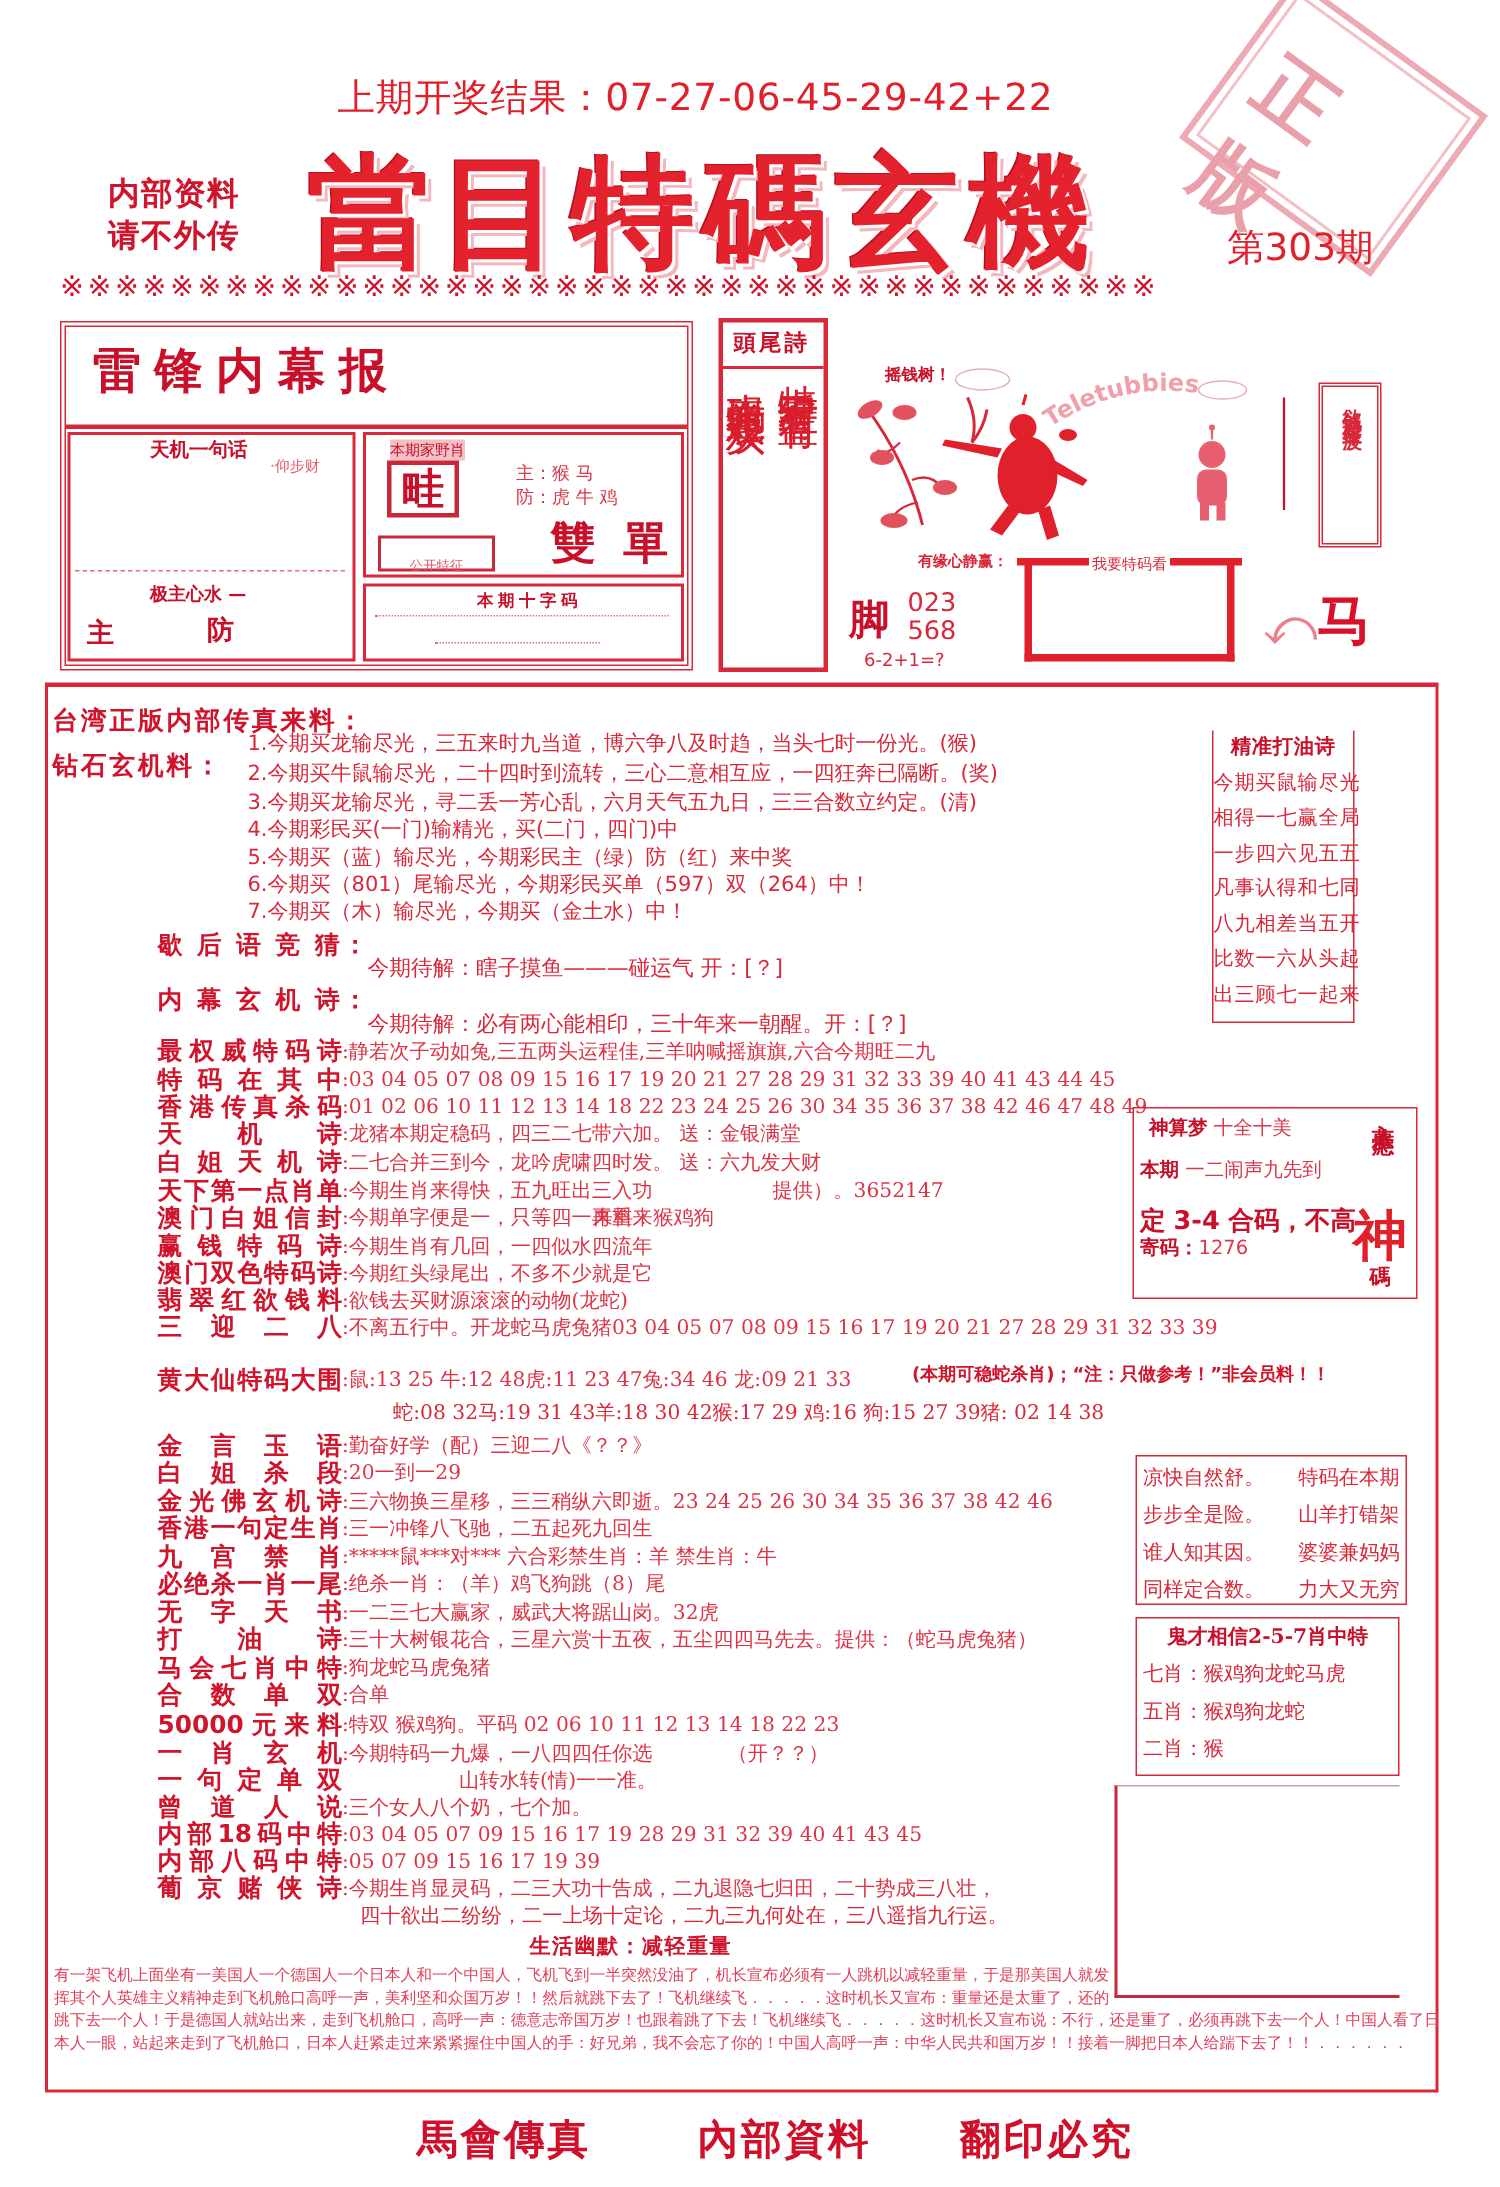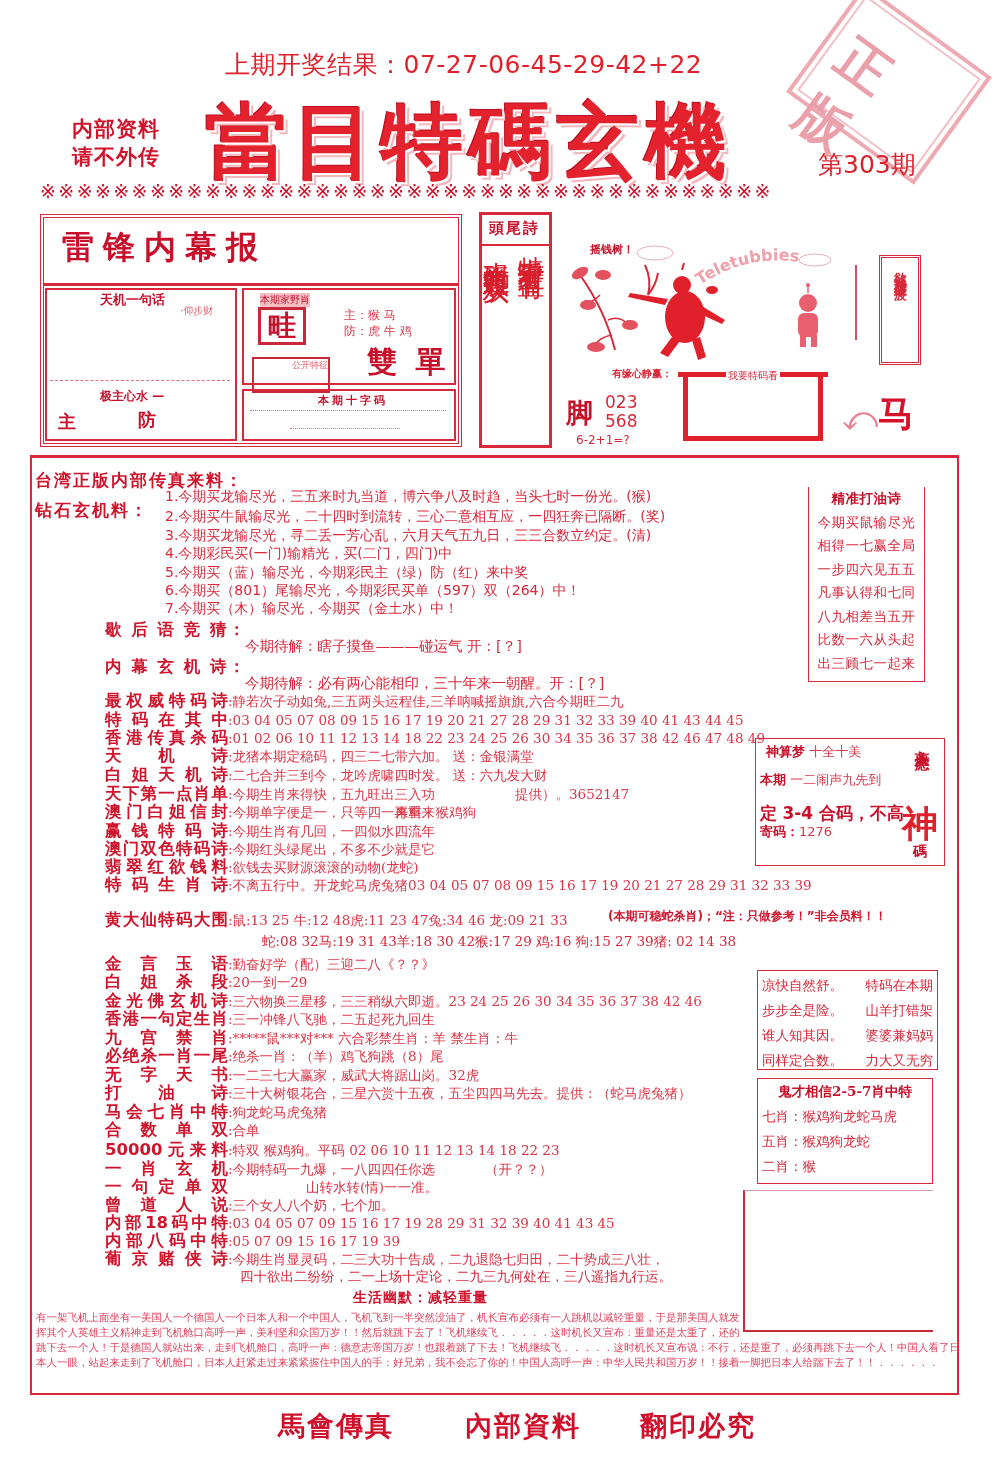--- a/index.html
+++ b/index.html
@@ -67,21 +67,21 @@
 <div class="abs" style="left:50px;top:380px;width:180px;border-top:1px dashed #e07080"></div>
 <div class="abs bold small" style="left:100px;top:388px;font-size:12px;color:#c8102a">极主心水 —</div>
 <div class="abs bold" style="left:58px;top:410px;font-size:18px;color:#c8102a">主</div>
 <div class="abs bold" style="left:138px;top:408px;font-size:18px;color:#c8102a">防</div>
 
 <div class="abs box" style="left:242px;top:288px;width:214px;height:97px"></div>
 <div class="abs tiny" style="left:260px;top:293px;background:#f3c0c6;color:#c8102a">本期家野肖</div>
 <div class="abs" style="left:258px;top:307px;width:48px;height:38px;border:3px solid #c8283a;box-sizing:border-box;text-align:center;font-size:28px;line-height:32px;font-weight:bold;color:#c8102a">畦</div>
 <div class="abs small" style="left:344px;top:307px;color:#d8384a">主：猴    马</div>
 <div class="abs small" style="left:344px;top:323px;color:#d8384a">防：虎 牛 鸡</div>
-<div class="abs" style="left:252px;top:357px;width:78px;height:36px;border:2px solid #c8283a;box-sizing:border-box;font-size:9px;text-align:right;color:#e05a6a;line-height:10px;padding-top:1px"><span>公开特征</span></div>
+<div class="abs" style="left:252px;top:357px;width:78px;height:24px;border:2px solid #c8283a;box-sizing:border-box;font-size:9px;text-align:center;color:#e05a6a;line-height:10px;padding-top:14px"><span>公开特征</span></div>
 <div class="abs bold" style="left:367px;top:342px;font-size:30px;color:#c8102a;letter-spacing:4px;white-space:nowrap">雙  單</div>
 <div class="abs box" style="left:242px;top:389px;width:214px;height:52px"></div>
 <div class="abs bold small" style="left:318px;top:393px;font-size:11px;color:#c8102a;letter-spacing:3px">本期十字码</div>
 <div class="abs" style="left:250px;top:410px;width:196px;border-top:1px dotted #e07080"></div>
 <div class="abs" style="left:290px;top:428px;width:110px;border-top:1px dotted #e07080"></div>
 
 <div class="abs" style="left:479px;top:212px;width:73px;height:236px;border:3px solid #d8283a;box-sizing:border-box"></div>
 <div class="abs" style="left:482px;top:244px;width:67px;height:2px;background:#d8283a"></div>
 <div class="abs bold" style="left:489px;top:219px;font-size:15px;color:#c8102a;letter-spacing:2px">頭尾詩</div>
 <div class="abs vcol" style="left:483px;top:258px">双头双尾有码来</div>
@@ -156,21 +156,21 @@
 <div class="row" style="top:692px"><span class="lbl">最权威特码诗</span><span class="val">:静若次子动如兔,三五两头运程佳,三羊呐喊摇旗旗,六合今期旺二九</span></div>
 <div class="row" style="top:711px"><span class="lbl">特码在其中</span><span class="val">:03 04 05 07 08 09 15 16 17 19 20 21 27 28 29 31 32 33 39 40 41 43 44 45</span></div>
 <div class="row" style="top:729px"><span class="lbl">香港传真杀码</span><span class="val">:01 02 06 10 11 12 13 14 18 22 23 24 25 26 30 34 35 36 37 38 42 46 47 48 49</span></div>
 <div class="row" style="top:747px"><span class="lbl">天机诗</span><span class="val">:龙猪本期定稳码，四三二七带六加。 送：金银满堂</span></div>
 <div class="row" style="top:766px"><span class="lbl">白姐天机诗</span><span class="val">:二七合并三到今，龙吟虎啸四时发。 送：六九发大财</span></div>
 <div class="row" style="top:785px"><span class="lbl">天下第一点肖单</span><span class="val">:今期生肖来得快，五九旺出三入功</span><span class="extra" style="left:410px">提供）。3652147</span></div>
 <div class="row" style="top:803px"><span class="lbl">澳门白姐信封</span><span class="val">:今期单字便是一，只等四一再重来</span><span class="extra" style="left:290px">来料：猴鸡狗</span></div>
 <div class="row" style="top:822px"><span class="lbl">赢钱特码诗</span><span class="val">:今期生肖有几回，一四似水四流年</span></div>
 <div class="row" style="top:840px"><span class="lbl">澳门双色特码诗</span><span class="val">:今期红头绿尾出，不多不少就是它</span></div>
 <div class="row" style="top:858px"><span class="lbl">翡翠红欲钱料</span><span class="val">:欲钱去买财源滚滚的动物(龙蛇)</span></div>
-<div class="row" style="top:876px"><span class="lbl">特码生肖诗</span><span class="val">:不离五行中。开龙蛇马虎兔猪03 04 05 07 08 09 15 16 17 19 20 21 27 28 29 31 32 33 39</span></div>
+<div class="row" style="top:876px"><span class="lbl">三迎二八</span><span class="val">:不离五行中。开龙蛇马虎兔猪03 04 05 07 08 09 15 16 17 19 20 21 27 28 29 31 32 33 39</span></div>
 <div class="row" style="top:911px"><span class="lbl">黄大仙特码大围</span><span class="val">:鼠:13 25 牛:12 48虎:11 23 47兔:34 46 龙:09 21 33</span><span class="note" style="left:503px">(本期可稳蛇杀肖)；“注：只做参考！”非会员料！！</span></div>
 <div class="abs line2" style="left:262px;top:933px">蛇:08 32马:19 31 43羊:18 30 42猴:17 29 鸡:16 狗:15 27 39猪: 02 14 38</div>
 <div class="row" style="top:955px"><span class="lbl">金言玉语</span><span class="val">:勤奋好学（配）三迎二八《？？》</span></div>
 <div class="row" style="top:973px"><span class="lbl">白姐杀段</span><span class="val">:20一到一29</span></div>
 <div class="row" style="top:992px"><span class="lbl">金光佛玄机诗</span><span class="val">:三六物换三星移，三三稍纵六即逝。23 24 25 26 30 34 35 36 37 38 42 46</span></div>
 <div class="row" style="top:1010px"><span class="lbl">香港一句定生肖</span><span class="val">:三一冲锋八飞驰，二五起死九回生</span></div>
 <div class="row" style="top:1029px"><span class="lbl">九宫禁肖</span><span class="val">:*****鼠***对***   六合彩禁生肖：羊    禁生肖：牛</span></div>
 <div class="row" style="top:1047px"><span class="lbl">必绝杀一肖一尾</span><span class="val">:绝杀一肖：（羊）鸡飞狗跳（8）尾</span></div>
 <div class="row" style="top:1066px"><span class="lbl">无字天书</span><span class="val">:一二三七大赢家，威武大将踞山岗。32虎</span></div>
 <div class="row" style="top:1084px"><span class="lbl">打油诗</span><span class="val">:三十大树银花合，三星六赏十五夜，五尘四四马先去。提供：（蛇马虎兔猪）</span></div>
@@ -184,21 +184,21 @@
 <div class="row" style="top:1232px"><span class="lbl">内部八码中特</span><span class="val">:05 07 09 15 16 17 19 39</span></div>
 <div class="row" style="top:1250px"><span class="lbl">葡京赌侠诗</span><span class="val">:今期生肖显灵码，二三大功十告成，二九退隐七归田，二十势成三八壮，</span></div>
 <div class="abs line2" style="left:240px;top:1268px">四十欲出二纷纷，二一上场十定论，二九三九何处在，三八遥指九行运。</div>
 
 <div class="abs humor-title">生活幽默：减轻重量</div>
 <div class="abs joke" style="top:1310px">有一架飞机上面坐有一美国人一个德国人一个日本人和一个中国人，飞机飞到一半突然没油了，机长宣布必须有一人跳机以减轻重量，于是那美国人就发</div>
 <div class="abs joke" style="top:1325px">挥其个人英雄主义精神走到飞机舱口高呼一声，美利坚和众国万岁！！然后就跳下去了！飞机继续飞．．．．．这时机长又宣布：重量还是太重了，还的</div>
 <div class="abs joke" style="top:1340px">跳下去一个人！于是德国人就站出来，走到飞机舱口，高呼一声：德意志帝国万岁！也跟着跳了下去！飞机继续飞．．．．．这时机长又宣布说：不行，还是重了，必须再跳下去一个人！中国人看了日</div>
 <div class="abs joke" style="top:1355px">本人一眼，站起来走到了飞机舱口，日本人赶紧走过来紧紧握住中国人的手：好兄弟，我不会忘了你的！中国人高呼一声：中华人民共和国万岁！！接着一脚把日本人给踹下去了！！．．．．．．</div>
 
-<div class="abs box" style="left:808px;top:487px;width:117px;height:195px;border-width:1.5px;border-top:none">
+<div class="abs box" style="left:808px;top:487px;width:95px;height:195px;border-width:1.5px;border-top:none">
   <div class="side-line bold" style="color:#c8102a">精准打油诗</div>
   <div class="side-line">今期买鼠输尽光</div>
   <div class="side-line">相得一七赢全局</div>
   <div class="side-line">一步四六见五五</div>
   <div class="side-line">凡事认得和七同</div>
   <div class="side-line">八九相差当五开</div>
   <div class="side-line">比数一六从头起</div>
   <div class="side-line">出三顾七一起来</div>
 </div>
 

